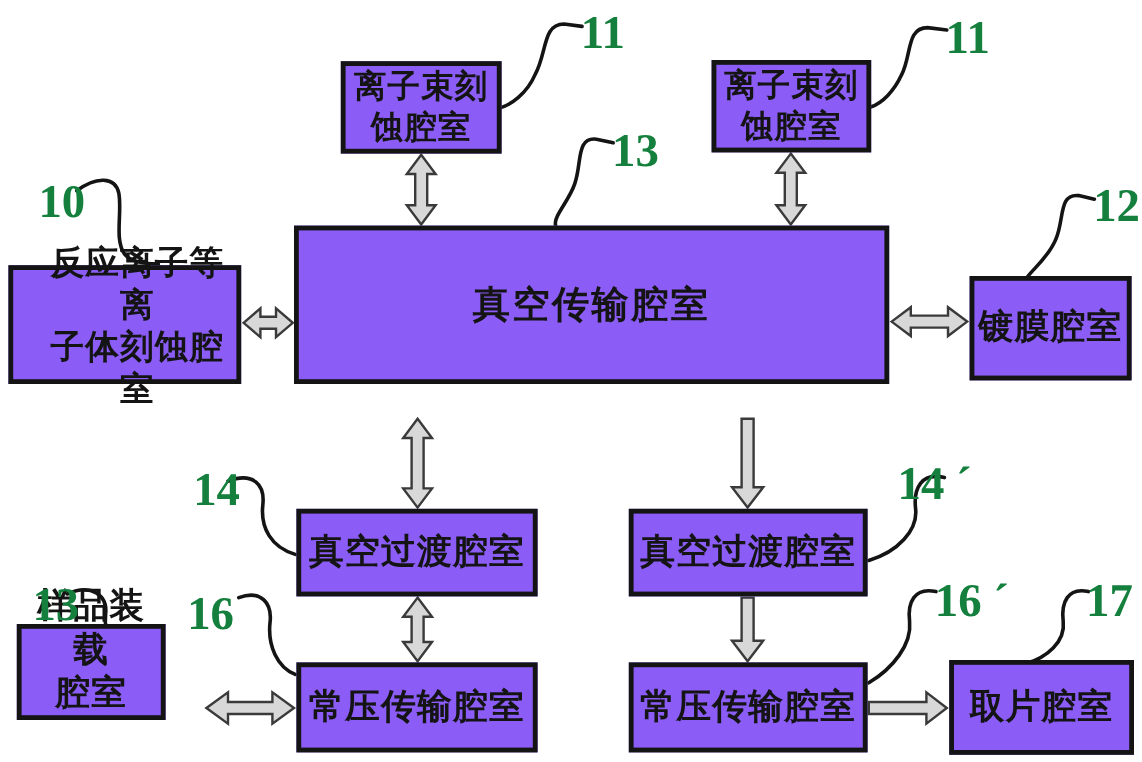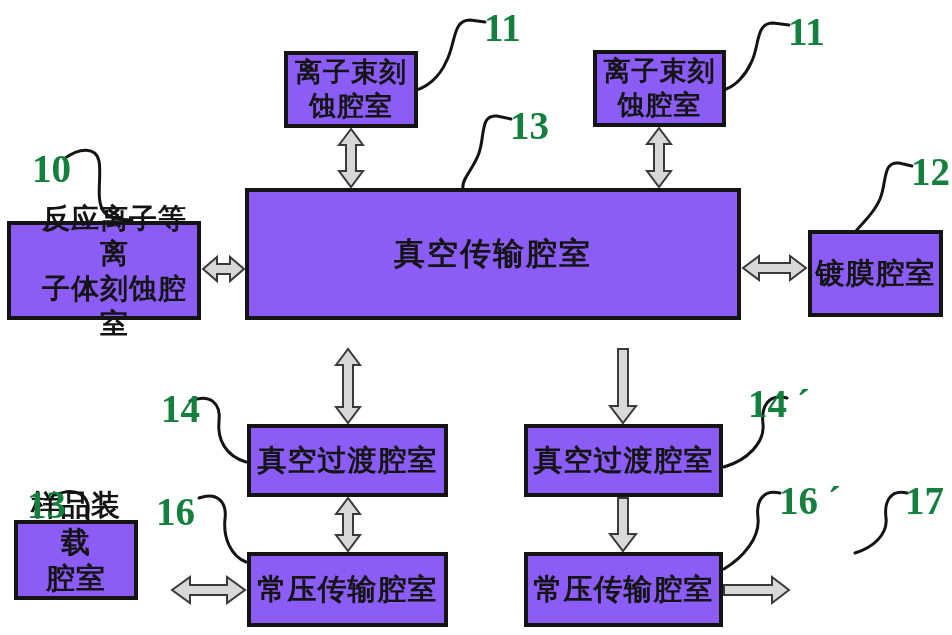--- a/index.html
+++ b/index.html
@@ -98,20 +98,23 @@
 
   <div class="box fs29" style="left:524px; top:552px; width:199px; height:75px;">
     <span>常压传输腔室</span>
   </div>
 
   <div class="box fs29" style="left:14px; top:520px; width:124px; height:80px;justify-content:flex-end;">
     <span>样品装载</span>
     <span>腔室</span>
   </div>
 
+  <div class="box fs29" style="left:791px; top:550px; width:154px; height:79px;">
+    <span>取片腔室</span>
+  </div>
 
   <div class="ref" style="left:32px;  top:146px;">10</div>
   <div class="ref" style="left:484px; top:5px;">11</div>
   <div class="ref" style="left:788px; top:9px;">11</div>
   <div class="ref" style="left:510px; top:103px;">13</div>
   <div class="ref" style="left:911px; top:149px;">12</div>
   <div class="ref" style="left:161px; top:386px;">14</div>
   <div class="ref" style="left:748px; top:381px;">14 ´</div>
   <div class="ref" style="left:27px;  top:482px;">13</div>
   <div class="ref" style="left:156px; top:489px;">16</div>

